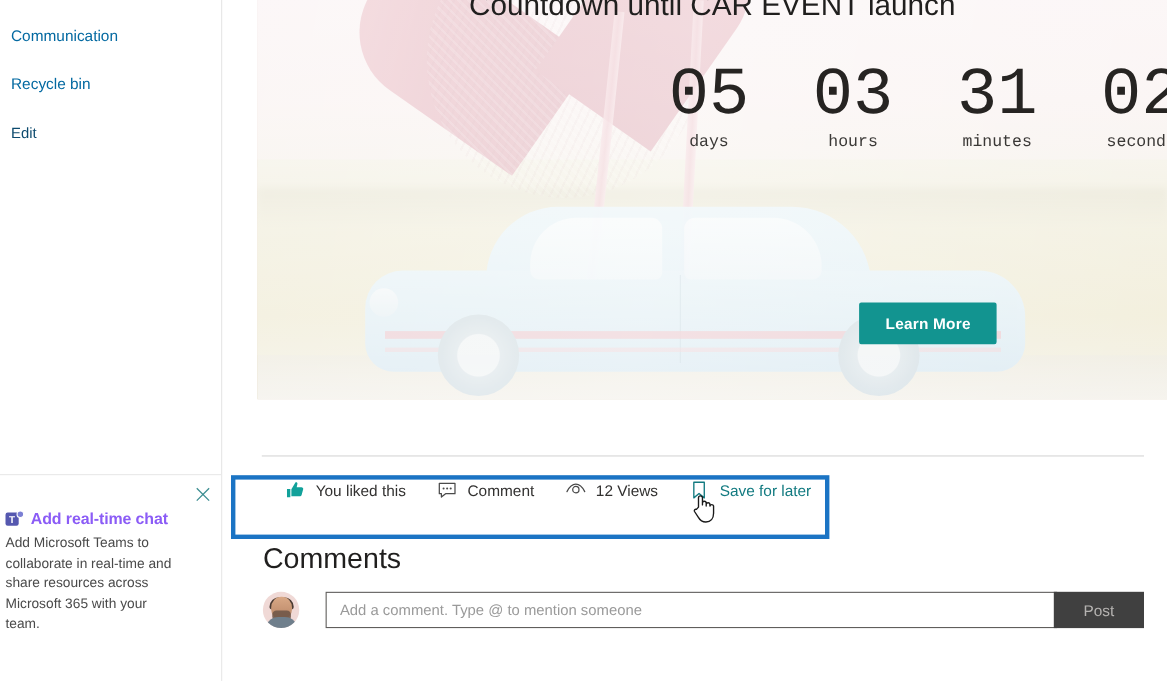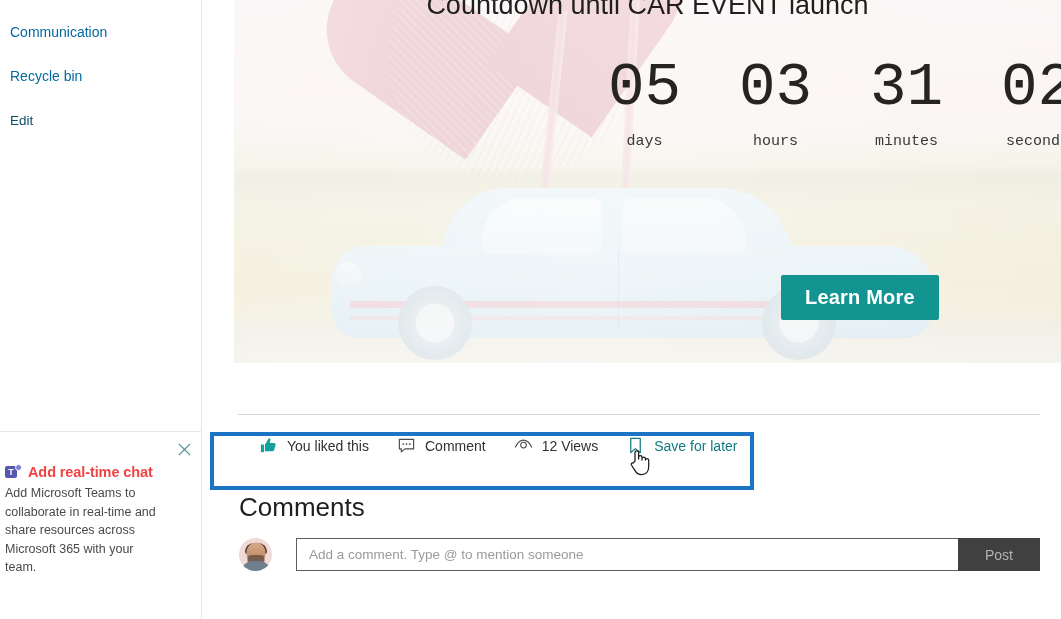--- a/index.html
+++ b/index.html
@@ -60,21 +60,21 @@
     display: flex; align-items: center; justify-content: center;
     color: #fff; font-size: 9px; font-weight: bold; line-height: 1;
   }
   .teams-logo .sm {
     position: absolute; right: 0; top: 0;
     width: 7px; height: 7px;
     background: #7b7fd4; border-radius: 50%;
     border: 1px solid #fff;
   }
   .teams-title {
-    font-size: 14.5px; font-weight: bold; color: #ef4444;
+    font-size: 14.5px; font-weight: bold; color: #8b5cf6;
     white-space: nowrap; letter-spacing: -0.1px;
   }
   .teams-body {
     position: absolute; left: 5px; top: 52px;
     width: 160px;
     font-size: 12.5px; line-height: 18.6px; color: #4a4a4a;
   }
 
   
   .hero {
@@ -198,25 +198,25 @@
   }
   .countdown {
     position: absolute; left: 345px; top: 55px;
     display: flex; align-items: flex-start; gap: 0;
   }
   .cd-unit { width: 131px; text-align: center; font-family: Liberation Mono, monospace; }
   .cd-num {
     font-size: 61px; line-height: 66px; color: #262422;
     font-weight: 300; letter-spacing: 0px;
   }
-  .cd-label { font-size: 15px; color: #3a3836; margin-top: 12px; }
+  .cd-label { font-size: 15px; color: #3a3836; }
   .learn-more {
     position: absolute; left: 547px; top: 275px;
     background: #129490; color: #ffffff;
-    font-size: 20px; font-weight: bold;
+    font-size: 14px; font-weight: bold;
     padding: 11px 24px; border: none; border-radius: 2px;
     cursor: pointer; letter-spacing: .2px;
   }
 
   
   .divider {
     position: absolute; left: 238px; top: 414px;
     width: 802px; height: 1px; background: #d6d6d6;
   }
 

